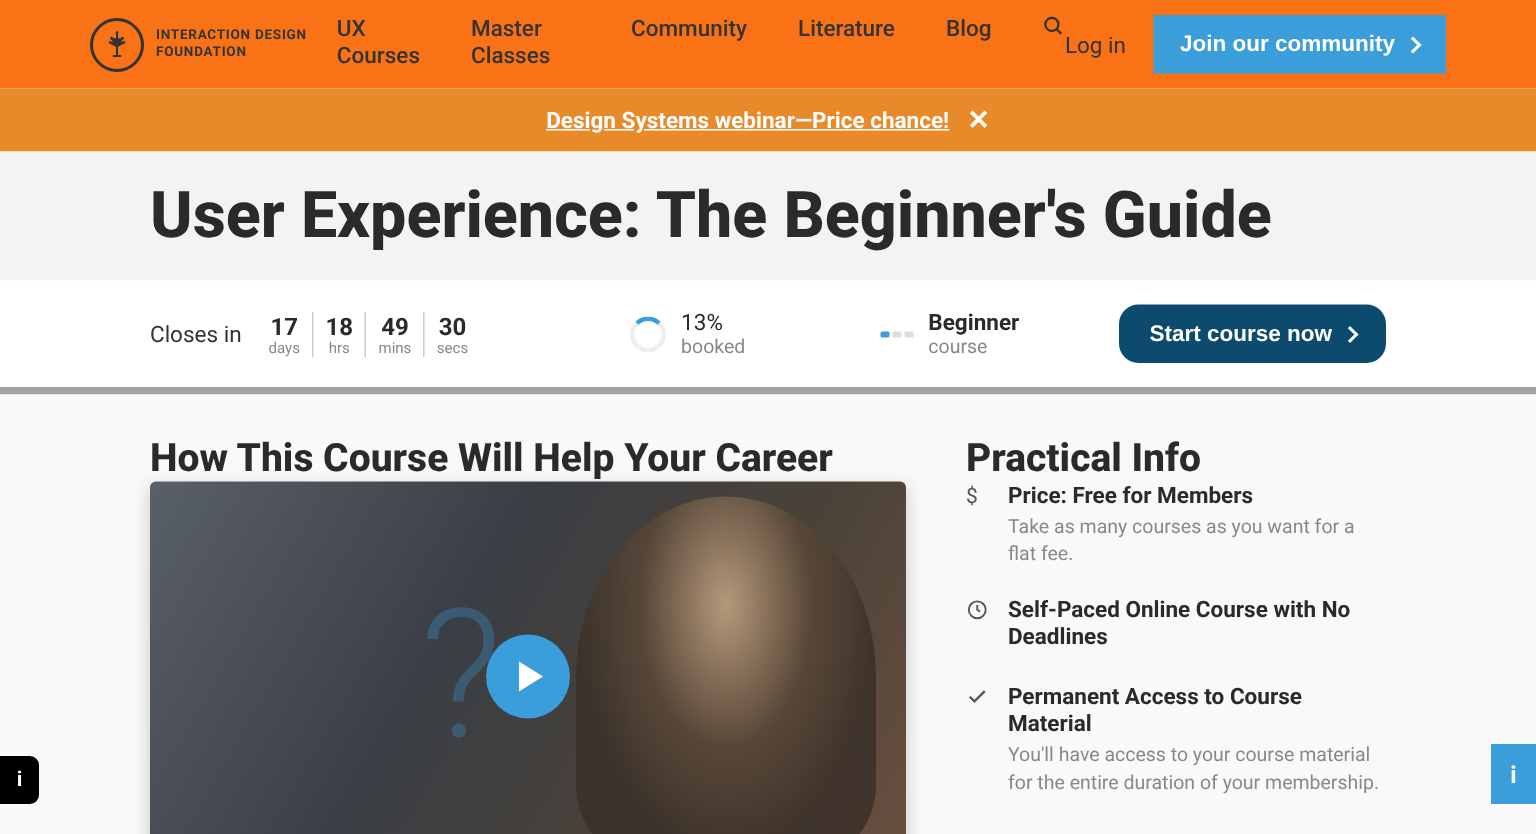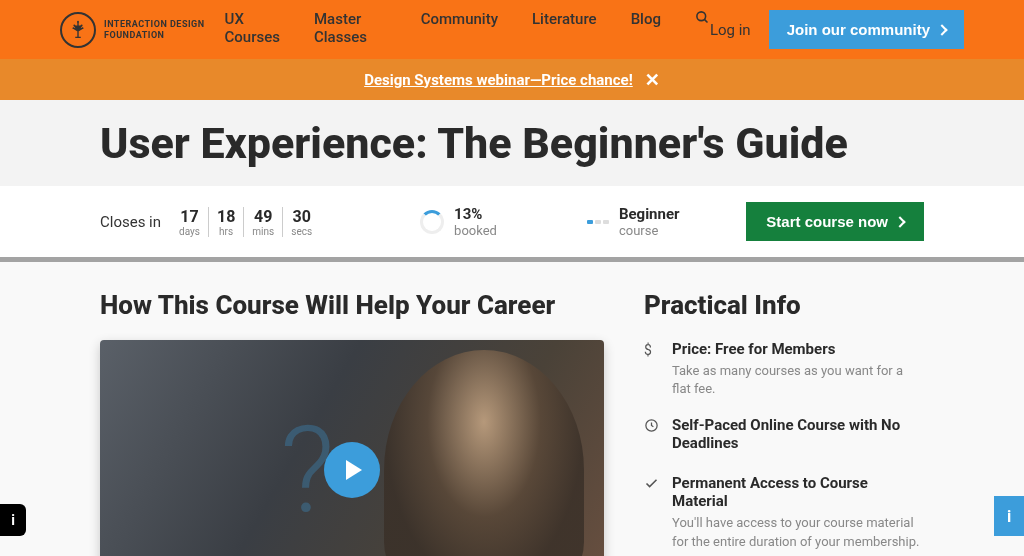--- a/index.html
+++ b/index.html
@@ -29,34 +29,34 @@
 .info-bar{background:#fff;padding:16px 100px;display:flex;align-items:center;gap:40px;border-bottom:5px solid #a3a3a3}
 .closes{display:flex;align-items:center;gap:10px}
 .closes-label{font-size:15px;color:#333}
 .countdown{display:flex;gap:0}
 .cd-item{text-align:center;padding:0 8px;border-right:1px solid #ccc}
 .cd-item:last-child{border-right:none}
 .cd-num{font-size:16px;font-weight:700;color:#2a2a2a}
 .cd-label{font-size:10px;color:#888}
 .booked{display:flex;align-items:center;gap:10px;margin-left:60px}
 .booked-circle{width:24px;height:24px;border:3px solid #eee;border-top-color:#3c9ddb;border-radius:50%}
-.booked-text .pct{font-size:15px;font-weight:700;color:#2a2a2a}
+.booked-text .pct{font-size:15px;font-weight:400;color:#2a2a2a}
 .booked-text .lbl{font-size:13px;color:#888}
 .level{display:flex;align-items:center;gap:10px;margin-left:50px}
 .level-bars{display:flex;gap:2px}
 .level-bar{width:6px;height:4px;background:#ddd;border-radius:1px}
 .level-bar.active{background:#3c9ddb}
 .level-text .lvl{font-size:15px;font-weight:700;color:#2a2a2a}
 .level-text .lbl{font-size:13px;color:#888}
-.start-btn{margin-left:auto;background:#15803d;color:#fff;font-weight:700;font-size:15px;padding:11px 20px;border-radius:0;border:none;display:flex;align-items:center;gap:8px;cursor:pointer}
+.start-btn{margin-left:auto;background:#0c4a6e;color:#fff;font-weight:700;font-size:15px;padding:11px 20px;border-radius:13px;border:none;display:flex;align-items:center;gap:8px;cursor:pointer}
 
 
 .main{display:flex;padding:28px 100px;gap:40px;background:#f9f9f9}
 .left{flex:1}
-.section-title{font-size:26px;font-weight:800;color:#2a2a2a;margin-bottom:20px}
+.section-title{font-size:26px;font-weight:800;color:#2a2a2a;}
 .video{position:relative;width:100%;height:260px;background:linear-gradient(120deg,#5a6068 0%,#3a3e44 40%,#4a4238 70%,#6a5040 100%);border-radius:4px;box-shadow:0 4px 12px rgba(0,0,0,0.2);overflow:hidden;cursor:pointer}
 .video-overlay{position:absolute;inset:0;display:flex;align-items:center;padding-left:30px}
 .video-title{font-size:30px;font-weight:800;color:#2a2a2a;line-height:1.1;z-index:1}
 .qmark{font-size:120px;color:rgba(60,157,219,0.3);position:absolute;left:180px;top:50%;transform:translateY(-50%);font-weight:300}
 .play-btn{position:absolute;left:50%;top:50%;transform:translate(-50%,-50%);width:56px;height:56px;background:#3c9ddb;border-radius:50%;display:flex;align-items:center;justify-content:center;z-index:2}
 .play-triangle{width:0;height:0;border-left:16px solid #fff;border-top:10px solid transparent;border-bottom:10px solid transparent;margin-left:4px}
 .person{position:absolute;right:20px;top:10px;width:200px;height:240px;background:radial-gradient(ellipse at 50% 30%,#c9a886 0%,#5a4838 40%,#3a3028 70%);border-radius:50% 50% 20% 20%;opacity:0.85}
 
 .right{width:280px}
 .info-item{display:flex;gap:12px;margin-bottom:18px}

